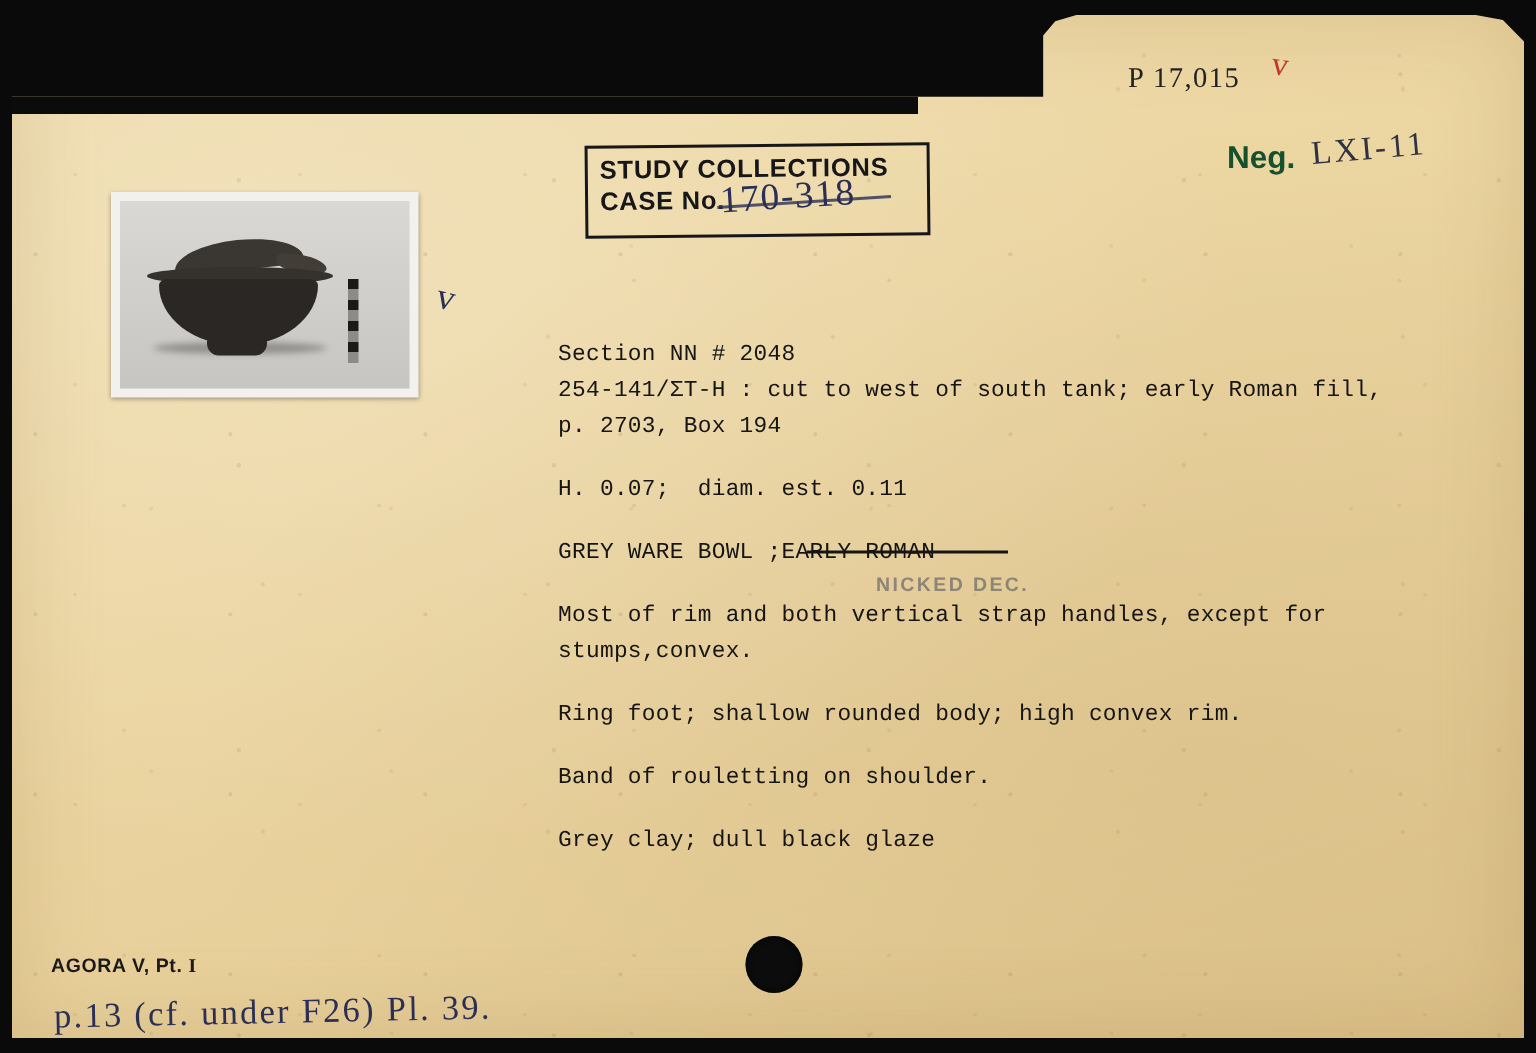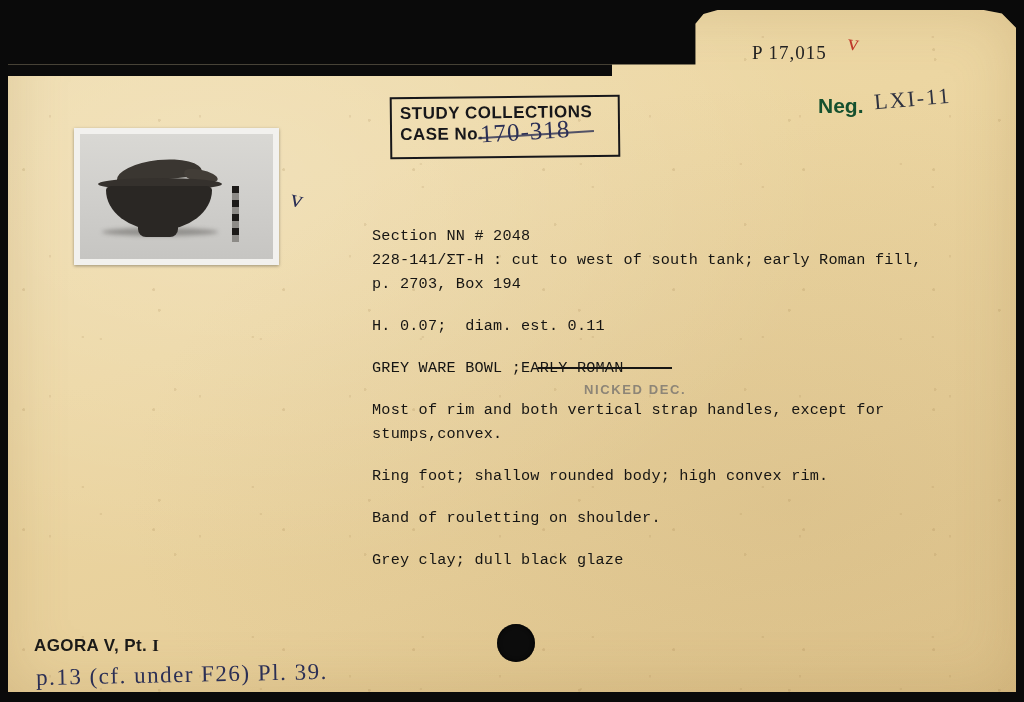--- a/index.html
+++ b/index.html
@@ -289,21 +289,21 @@
     margin-left: 44px;
   }
 
   
   #agora-ref {
     position: absolute;
     left: 26px;
     top: 626px;
     font-family: "Liberation Sans", sans-serif;
     font-weight: 700;
-    font-size: 17px;
+    font-size: 13px;
     color: #1b1a18;
     letter-spacing: 0.4px;
   }
   #agora-ref .roman {
     font-family: "Liberation Serif", serif;
     font-weight: 700;
   }
   #hand-note {
     position: absolute;
     left: 28px;
@@ -359,21 +359,21 @@
     </div>
 
     <div id="p-number">P 17,015</div>
     <div id="check-red">v</div>
     <div id="neg-label">Neg.</div>
     <div id="neg-value">LXI-11</div>
 
     <div id="typed">
       <div class="para">
         <div class="line">Section NN # 2048</div>
-        <div class="line">228-141/ΣT-H : cut to west of south tank; early Roman fill,</div>
+        <div class="line">254-141/ΣT-H : cut to west of south tank; early Roman fill,</div>
         <div class="line">p. 2703, Box 194</div>
       </div>
 
 
       <div class="para">
         <div class="line">H. 0.07;  diam. est. 0.11</div>
       </div>
 
       <div class="para">
         <span class="title-line">

